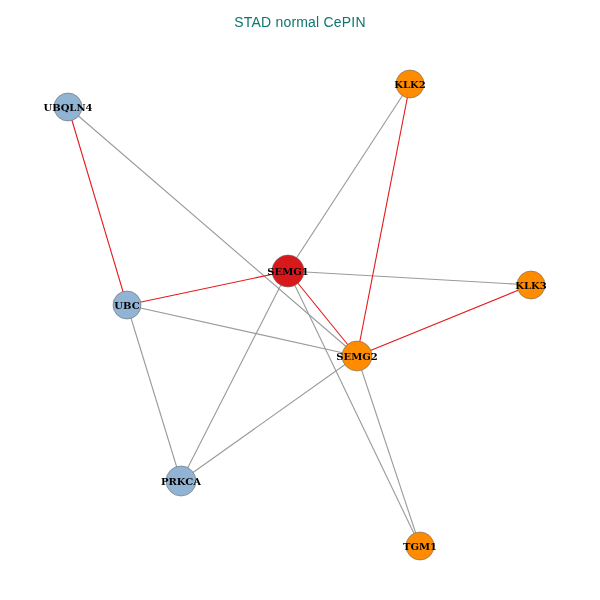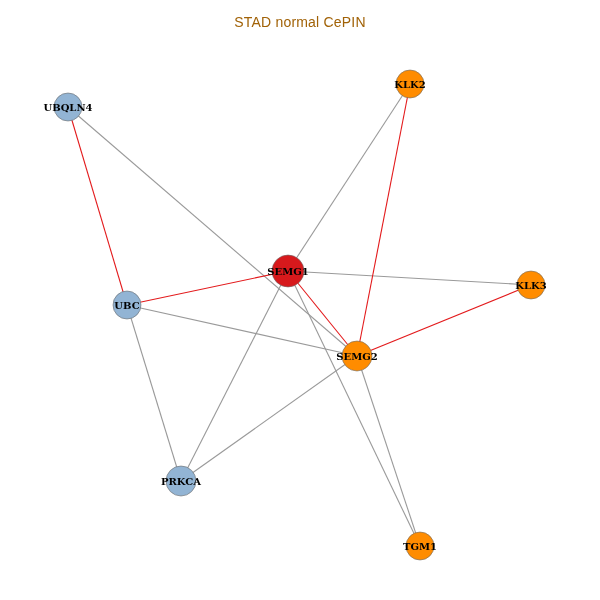--- a/index.html
+++ b/index.html
@@ -36,21 +36,21 @@
     font-family: "DejaVu Serif", "Liberation Serif", serif;
     font-weight: bold;
     font-size: 10px;
     fill: #000000;
   }
 </style>
 </head>
 <body>
 
 <div class="figure">
-  <div class="figure-title" style="color: #a16207;">STAD normal CePIN</div>
+  <div class="figure-title" style="color: #0f766e;">STAD normal CePIN</div>
   <svg class="network" width="600" height="600" viewBox="0 0 600 600">
       <line x1="68" y1="107" x2="357" y2="356" stroke="#9a9a9a" stroke-width="1.1"></line>
       <line x1="410" y1="84" x2="288" y2="271" stroke="#9a9a9a" stroke-width="1.1"></line>
       <line x1="531" y1="285" x2="288" y2="271" stroke="#9a9a9a" stroke-width="1.1"></line>
       <line x1="288" y1="271" x2="181" y2="481" stroke="#9a9a9a" stroke-width="1.1"></line>
       <line x1="288" y1="271" x2="420" y2="546" stroke="#9a9a9a" stroke-width="1.1"></line>
       <line x1="127" y1="305" x2="181" y2="481" stroke="#9a9a9a" stroke-width="1.1"></line>
       <line x1="127" y1="305" x2="357" y2="356" stroke="#9a9a9a" stroke-width="1.1"></line>
       <line x1="357" y1="356" x2="181" y2="481" stroke="#9a9a9a" stroke-width="1.1"></line>
       <line x1="357" y1="356" x2="420" y2="546" stroke="#9a9a9a" stroke-width="1.1"></line>

